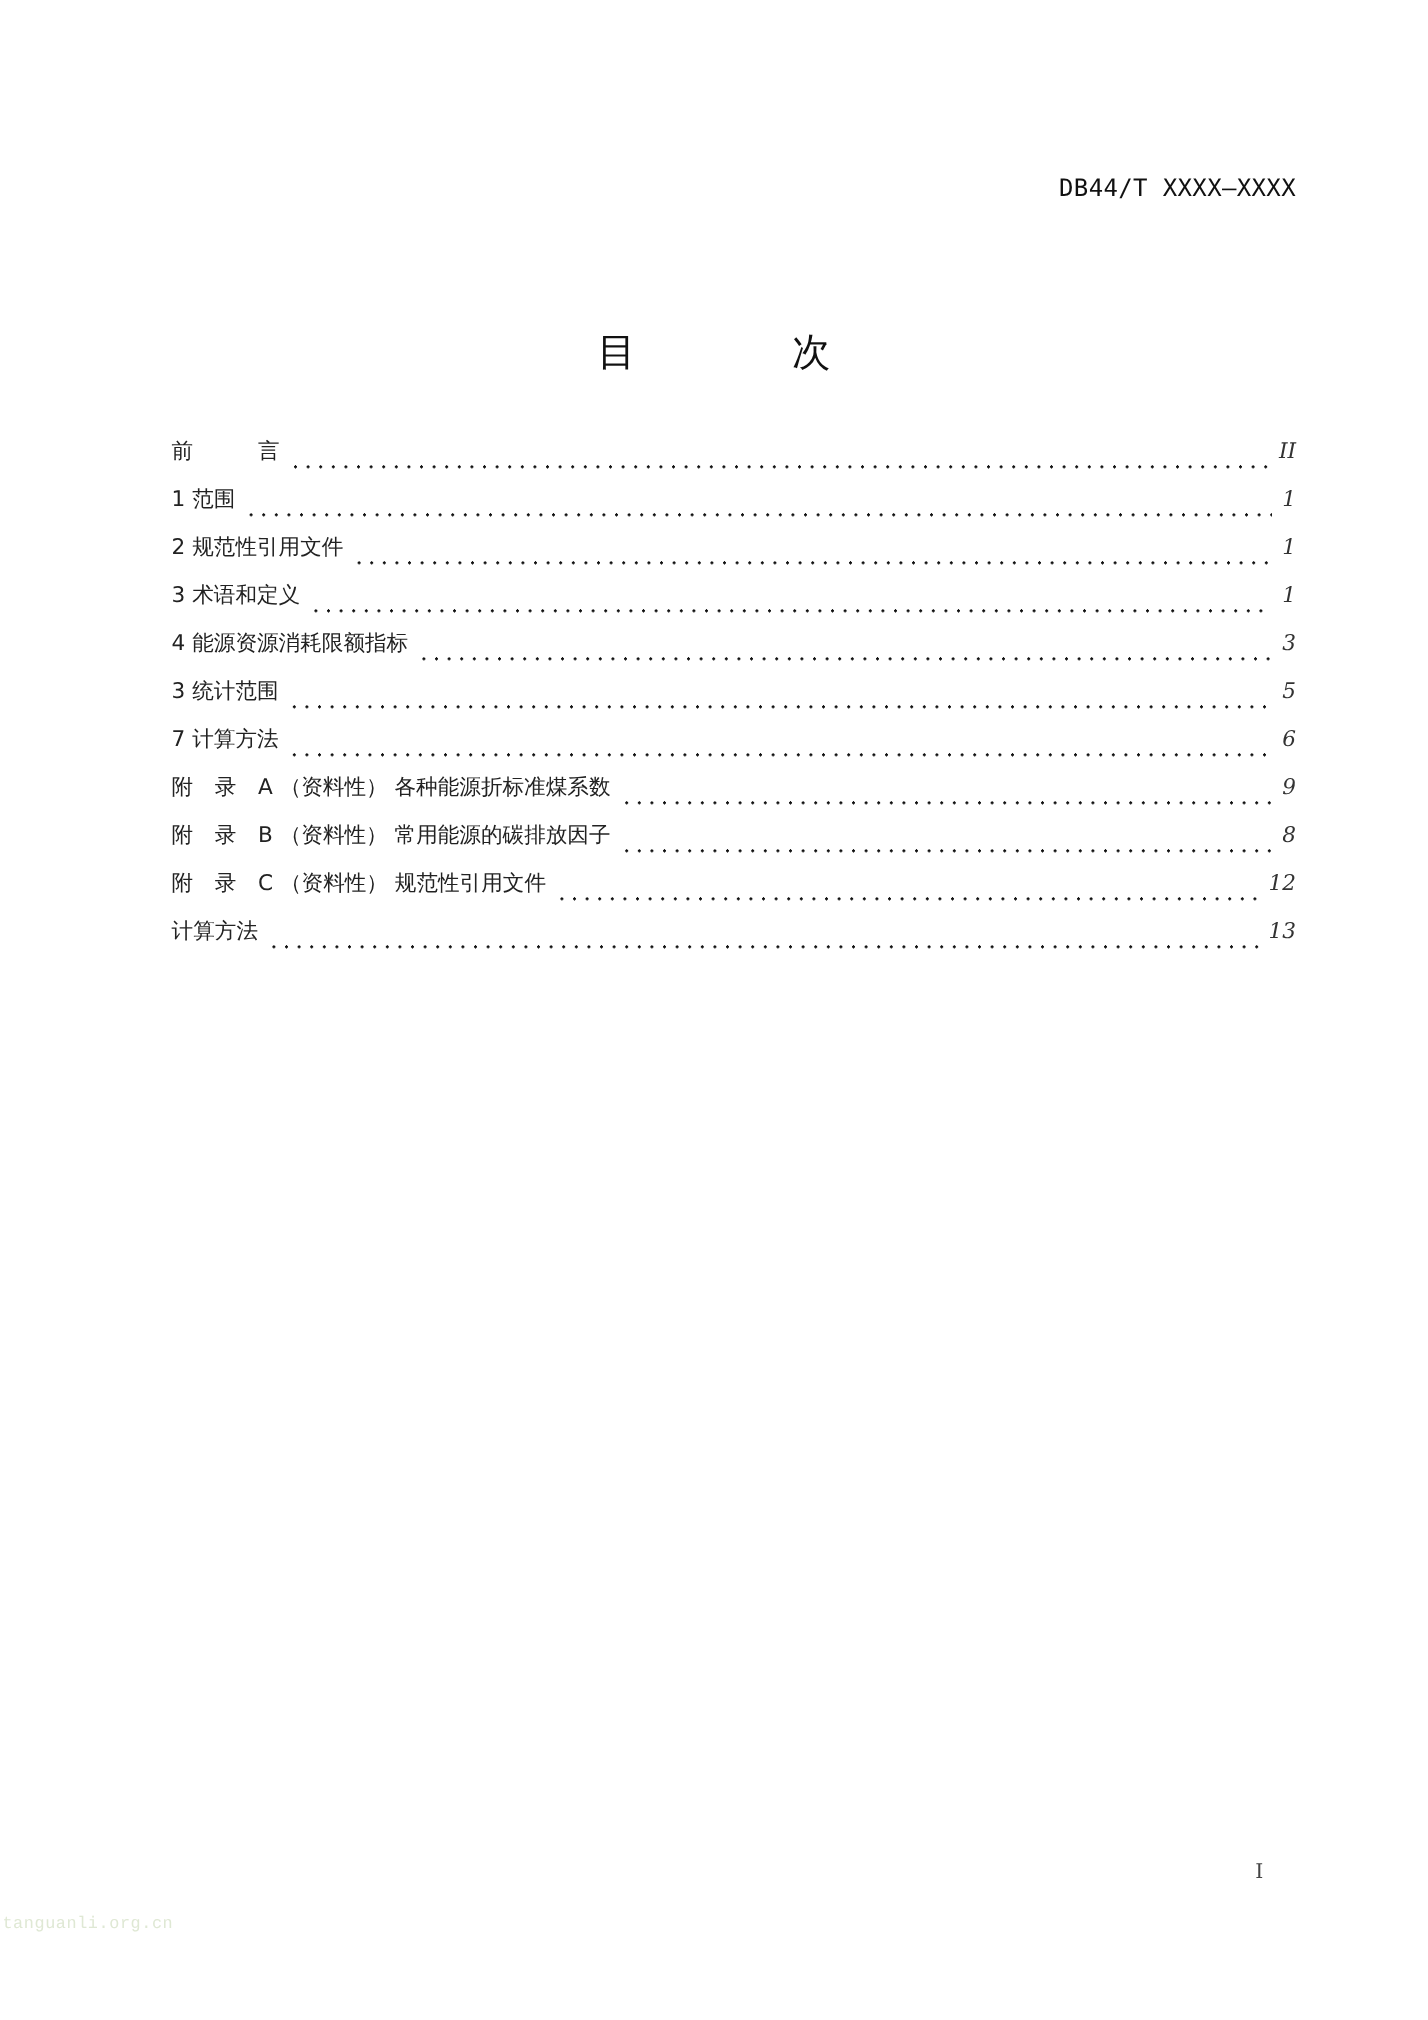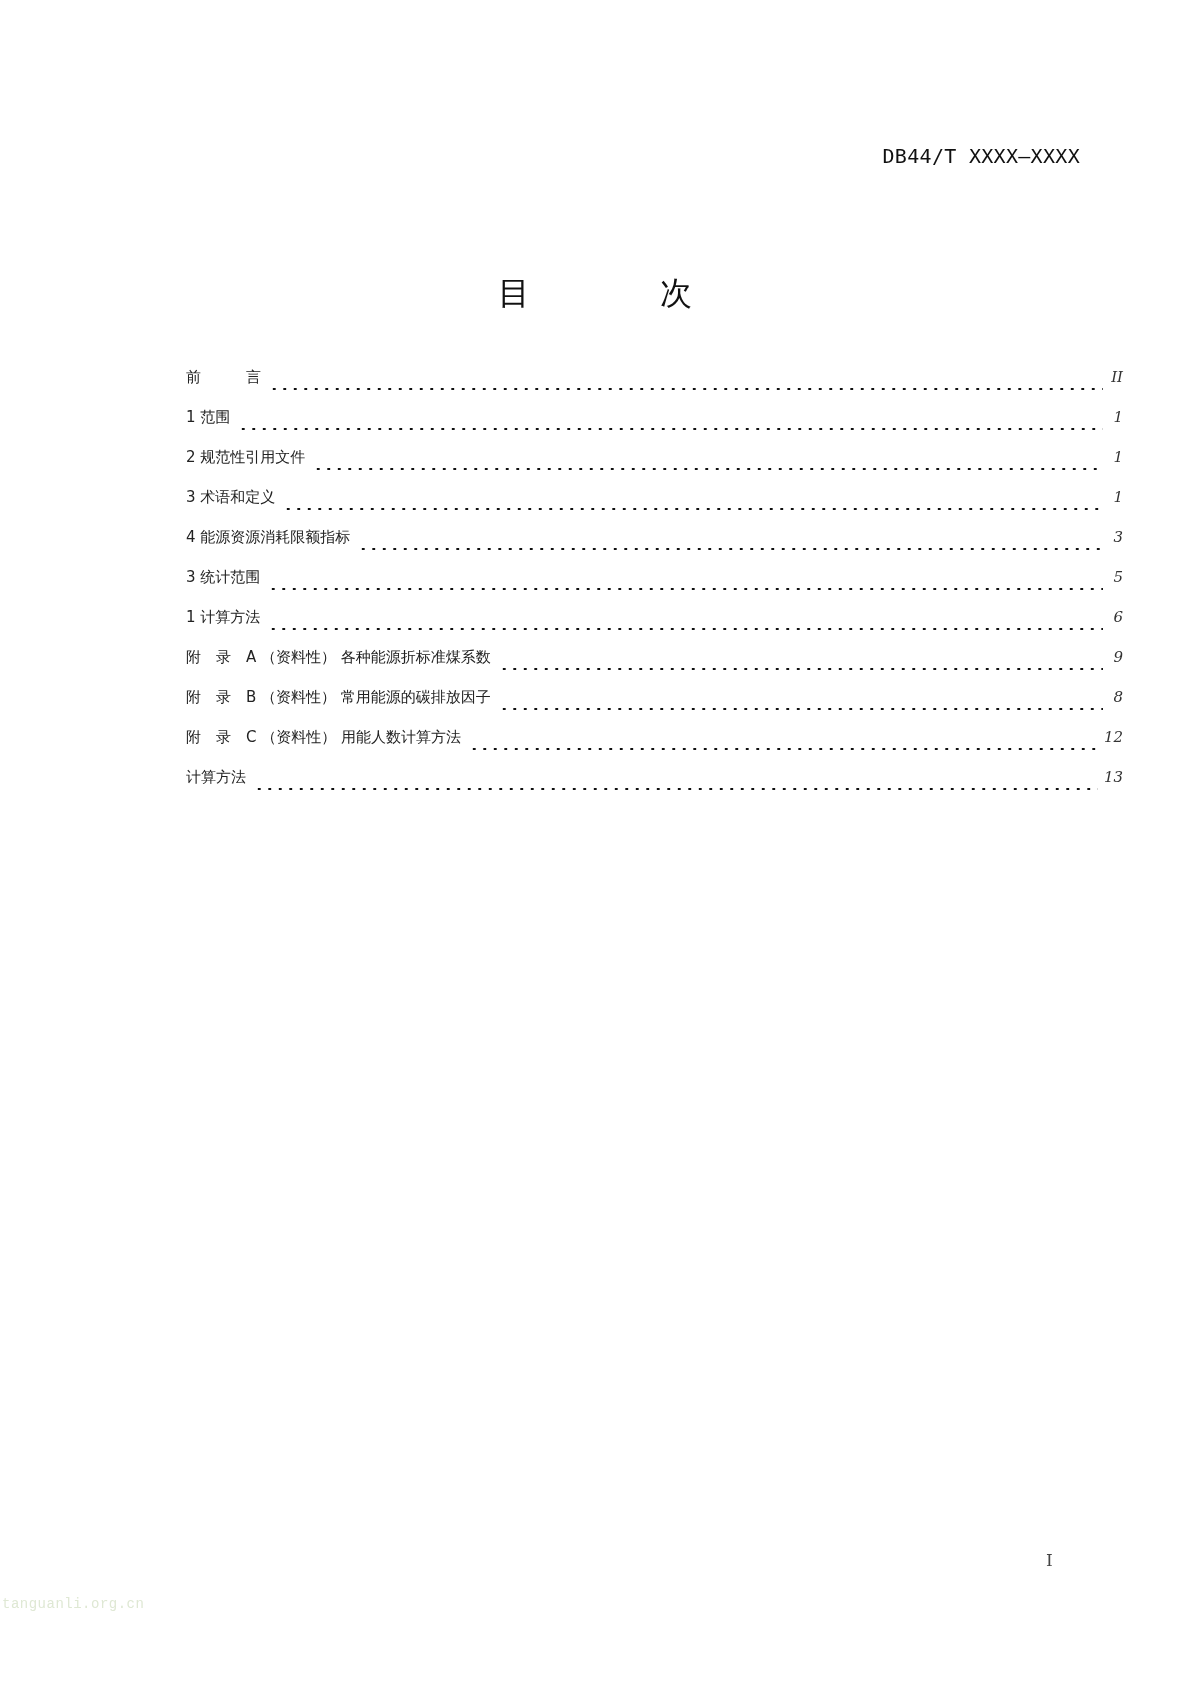--- a/index.html
+++ b/index.html
@@ -9,21 +9,21 @@
     font-family: "DejaVu Sans Mono", "Liberation Mono", monospace;
     font-size: 20px; letter-spacing: 0.3px; color: #111;
   }
   .toc-title {
     position: absolute; top: 248px; left: 0; width: 1190px; text-align: center;
     font-family: "DejaVu Sans", sans-serif; font-size: 32px; color: #111;
     letter-spacing: 60px; text-indent: 60px; margin-top: 24px;
   }
   .toc {
     position: absolute; top: 362px; left: 143px; width: 937px;
-    font-family: "DejaVu Sans", "Liberation Sans", sans-serif; font-size: 15px; color: #222; margin-left: 43px;
+    font-family: "DejaVu Sans", "Liberation Sans", sans-serif; font-size: 18px; color: #222;
   }
   .toc-row {
     display: flex; align-items: baseline; height: 40px; line-height: 30px;
   }
   .toc-row .label { white-space: pre; flex: none; }
   .toc-row .leader {
     flex: 1; margin: 0 6px; overflow: hidden; white-space: nowrap;
     height: 24px; align-self: center;
     background-image: radial-gradient(circle, #111 1.1px, transparent 1.4px);
     background-size: 10.5px 6px; background-repeat: repeat-x; background-position: 2px 16px;
@@ -74,36 +74,36 @@
     <span class="label">4 能源资源消耗限额指标</span>
     <span class="leader"></span>
     <span class="page">3</span>
   </div>
   <div class="toc-row">
     <span class="label">3 统计范围</span>
     <span class="leader"></span>
     <span class="page">5</span>
   </div>
   <div class="toc-row">
-    <span class="label">1 计算方法</span>
+    <span class="label">7 计算方法</span>
     <span class="leader"></span>
     <span class="page">6</span>
   </div>
   <div class="toc-row appendix">
     <span class="label">附　录　A （资料性） 各种能源折标准煤系数</span>
     <span class="leader"></span>
     <span class="page">9</span>
   </div>
   <div class="toc-row appendix">
     <span class="label">附　录　B （资料性） 常用能源的碳排放因子</span>
     <span class="leader"></span>
     <span class="page">8</span>
   </div>
   <div class="toc-row appendix">
-    <span class="label">附　录　C （资料性） 用能人数计算方法</span>
+    <span class="label">附　录　C （资料性） 规范性引用文件</span>
     <span class="leader"></span>
     <span class="page">12</span>
   </div>
   <div class="toc-row">
     <span class="label">计算方法</span>
     <span class="leader"></span>
     <span class="page">13</span>
   </div>
 </div>
 

